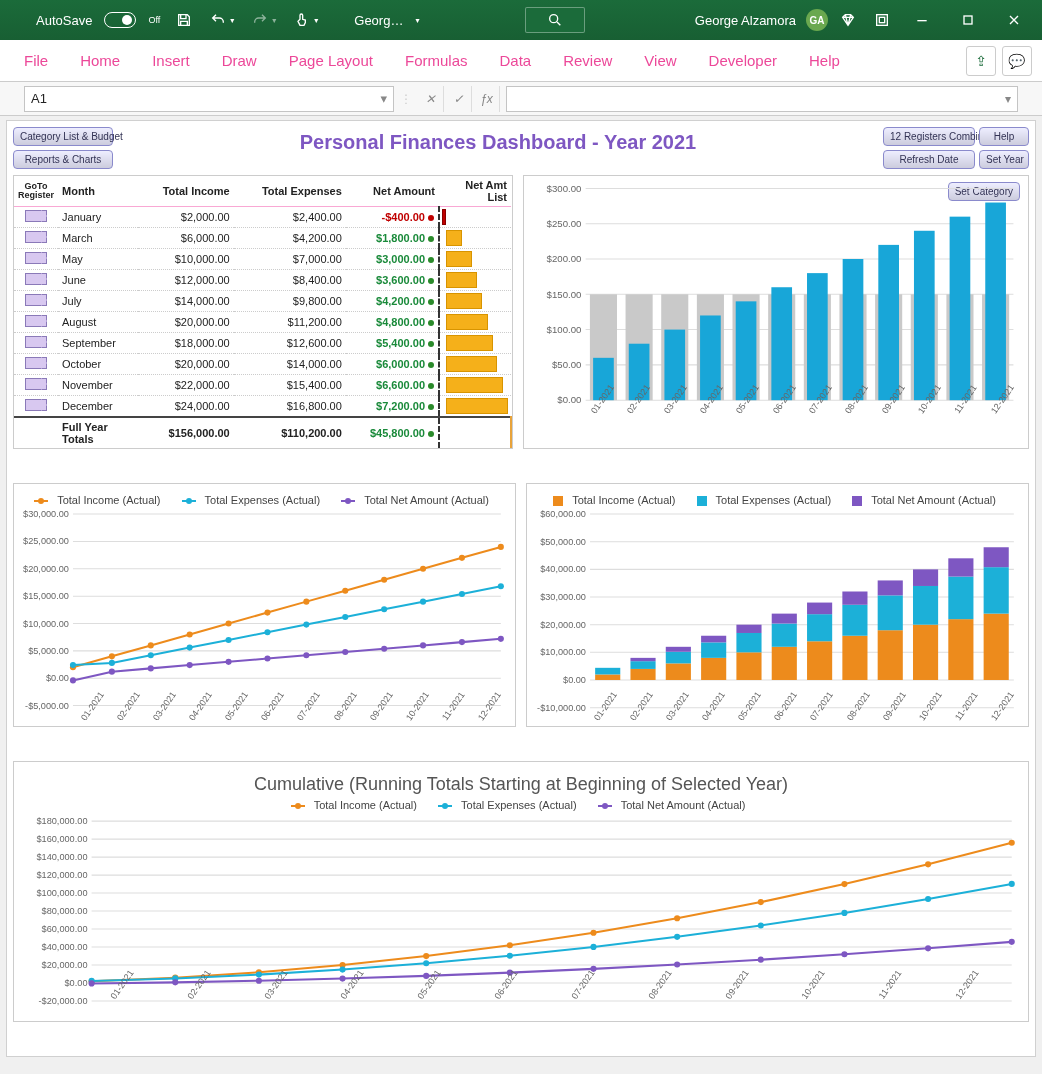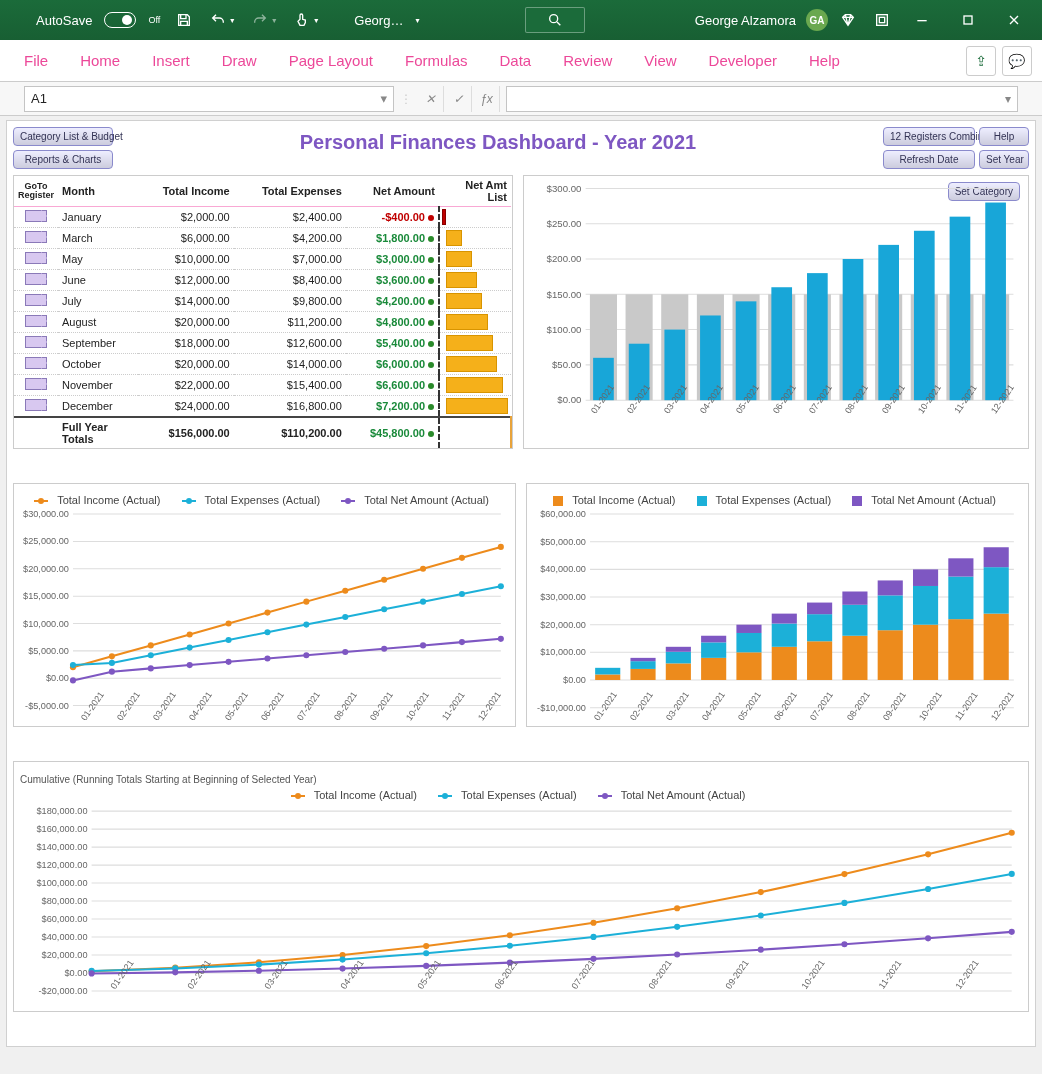--- a/index.html
+++ b/index.html
@@ -64,21 +64,21 @@
   .sw.line { height:2px; width:14px; position:relative; vertical-align:middle;}
   .sw.line::after{content:""; position:absolute; width:6px; height:6px; border-radius:50%; background:inherit; left:4px; top:-2px;}
   .chart-svg { width:100%; display:block;}
   .xlabels { display:flex; font-size:9px; color:#666; padding-left:52px; padding-right:4px;}
   .xlabels span { flex:1; text-align:center; transform:rotate(-55deg); transform-origin:top left; white-space:nowrap; position:relative; top:4px; left:6px;}
   .xlabels.wide { padding-left:70px; padding-right:10px;}
   .row3 { display:flex; gap:10px; margin-top:34px;}
   .row3 .panel { flex:1;}
   .row4 { margin-top:34px; }
   .row4 .panel { width:100%;}
-  .chart-title { font-size:10px; color:#555; padding-top:6px;}
+  .chart-title { text-align:center; font-size:18px; color:#555; padding-top:6px;}
   .set-cat { position:absolute; top:6px; right:8px; }
 </style>
 </head>
 <body>
 
 <div class="titlebar">
   <div class="autosave">
     <span>AutoSave</span>
     <span class="toggle"></span>
     <span style="font-size:9px">Off</span>

